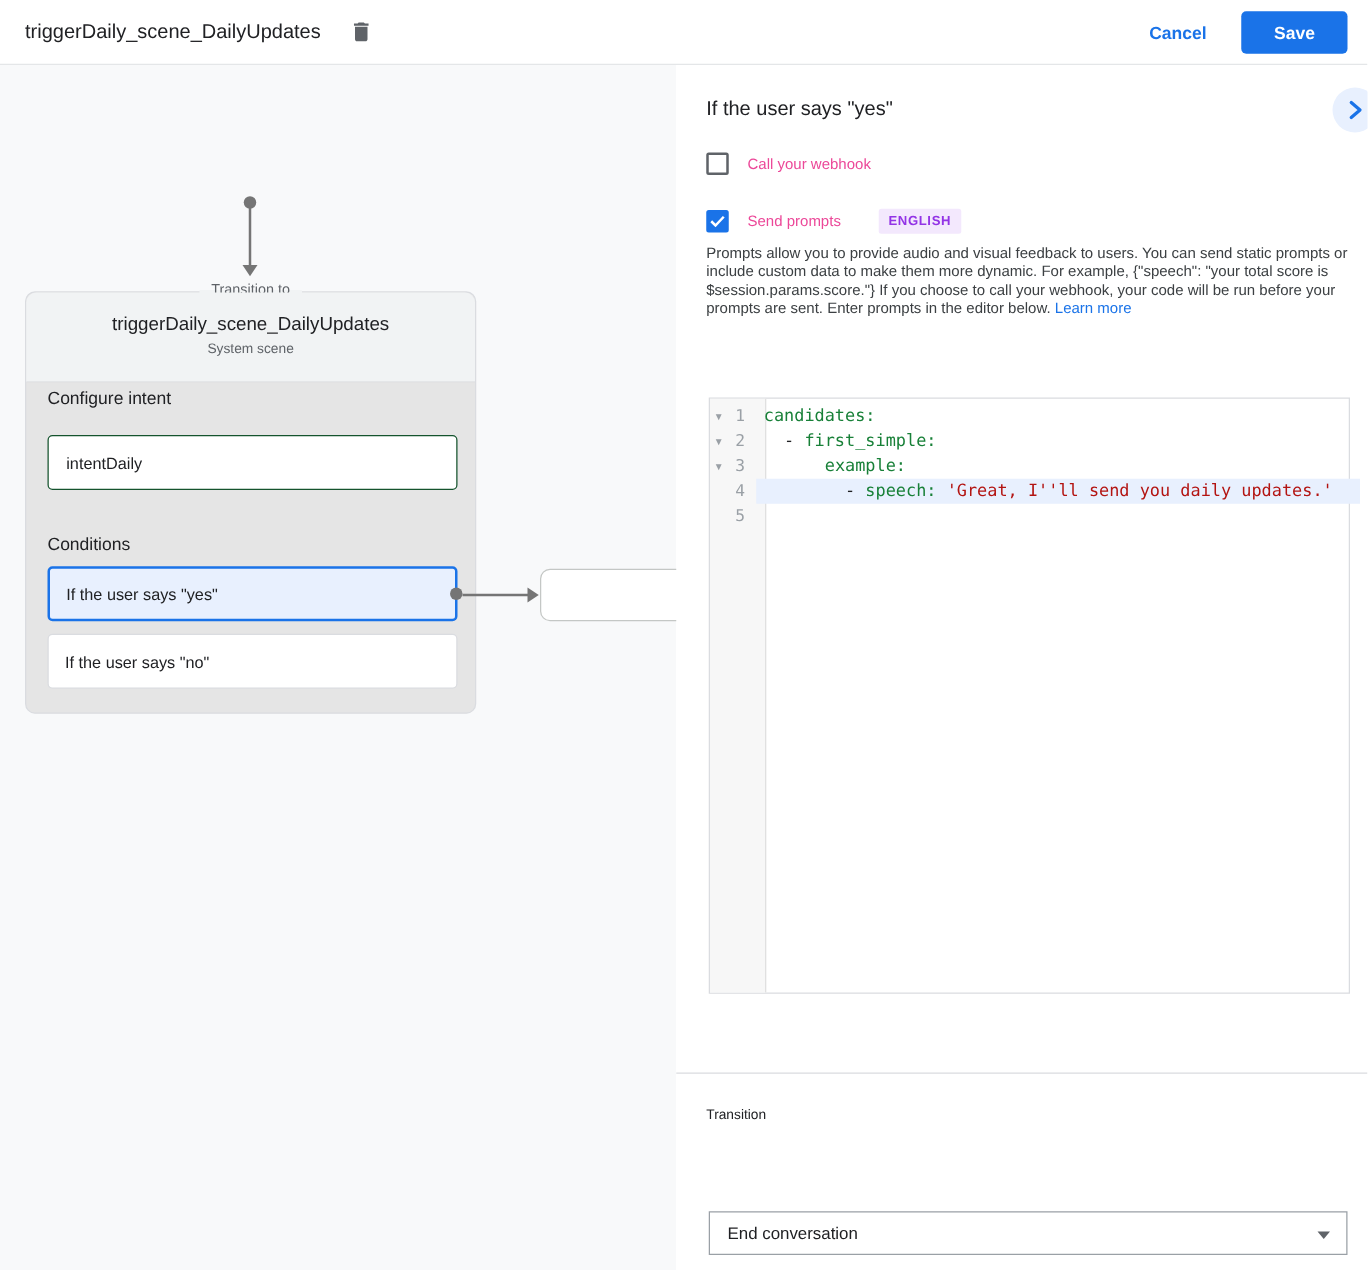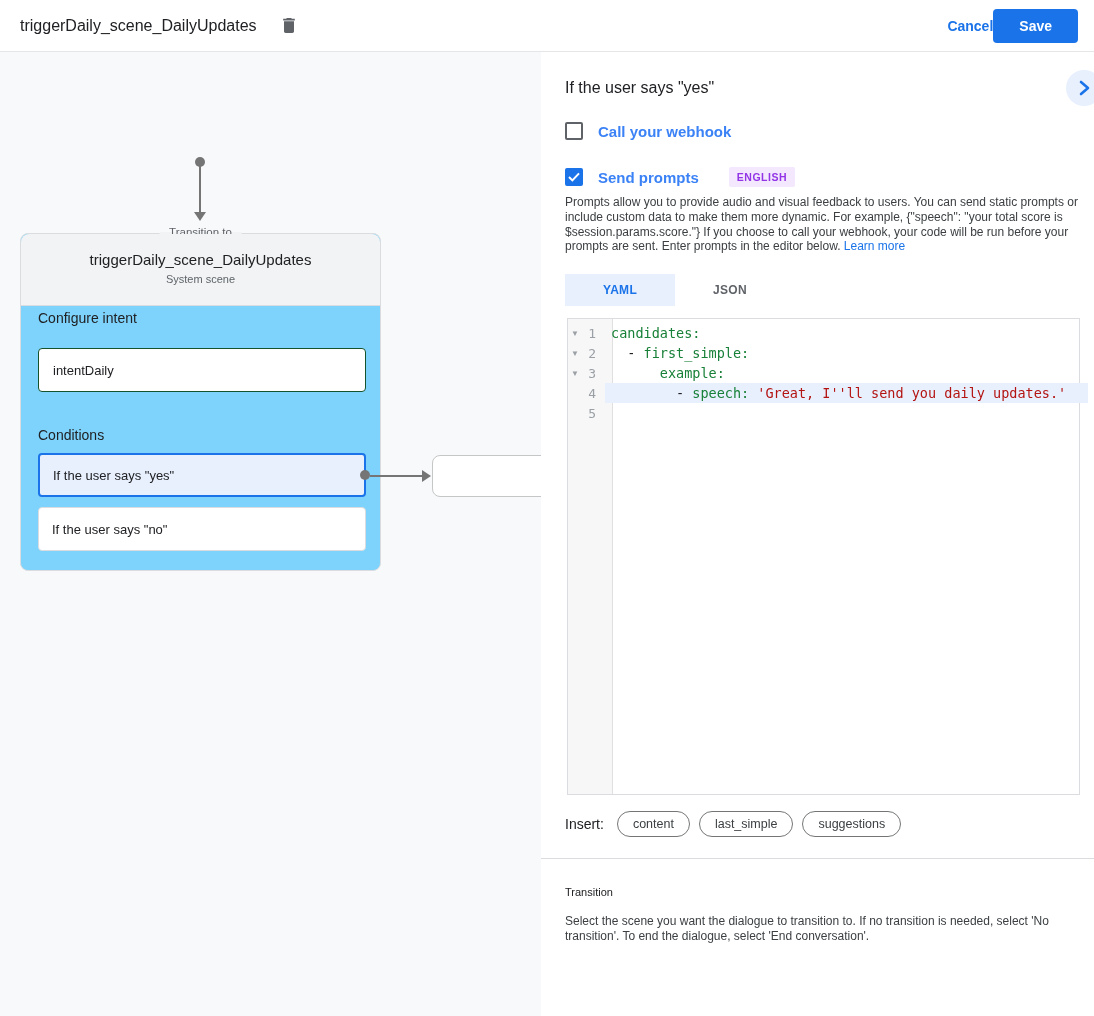--- a/index.html
+++ b/index.html
@@ -7,40 +7,40 @@
   body { font-family:"Liberation Sans","DejaVu Sans",sans-serif; color:#202124; background:#fff; }
   .app { position:relative; width:1094px; height:1016px; overflow:hidden; }
 
   
   .topbar { position:absolute; top:0; left:0; width:1094px; height:52px; background:#fff;
             border-bottom:1px solid #e4e6e8; display:flex; align-items:center; justify-content:space-between;
             padding:0 16px 0 20px; z-index:10; }
   .topbar-left { display:flex; align-items:center; gap:18px; }
   .page-title { font-size:16px; font-weight:400; color:#202124; }
   .icon-btn { background:none; border:none; cursor:pointer; display:flex; align-items:center; padding:4px; }
-  .topbar-right { display:flex; align-items:center; }
+  .topbar-right { display:flex; align-items:center; gap:28px; }
   .btn-cancel { background:none; border:none; color:var(--accent,#1a73e8); font-size:14px; font-weight:700;
                 font-family:inherit; cursor:pointer; }
   .btn-save { background:var(--accent,#1a73e8); color:#fff; border:none; border-radius:4px;
               padding:0 26px; height:34px; font-size:14px; font-weight:700; font-family:inherit; cursor:pointer; }
 
   
   .canvas { position:absolute; top:52px; left:0; width:541px; height:964px; background:#f8f9fa; z-index:1; }
   .legend { position:absolute; top:-8px; left:50%; transform:translateX(-50%); font-size:11.5px; color:#5f6368;
             padding:0 10px; white-space:nowrap; background:linear-gradient(180deg,#f8f9fa 50%,#ffffff 50%); }
   .legend.gray { background:linear-gradient(180deg,#f8f9fa 50%,#f1f3f4 50%); }
   .from-node { position:absolute; left:80px; top:27px; width:240px; height:79px; background:#fff;
                border:1px solid #dadce0; border-radius:8px; text-align:center; padding-top:22px; }
   .node-title { font-size:14px; color:#202124; }
   .node-sub { font-size:11px; color:#5f6368; margin-top:5px; }
   .v-dot { position:absolute; left:195px; top:105px; width:10px; height:10px; border-radius:50%; background:#757575; }
   .v-line { position:absolute; left:199px; top:112px; width:2px; height:48px; background:#757575; }
   .v-arrow { position:absolute; left:194px; top:160px; width:0; height:0;
              border-left:6px solid transparent; border-right:6px solid transparent; border-top:9px solid #757575; }
-  .to-card { position:absolute; left:20px; top:181px; width:361px; height:338px; background:#7dd3fc;
+  .to-card { position:absolute; left:20px; top:181px; width:361px; height:338px; background:#e5e5e5;
              border:1px solid #dadce0; border-radius:8px; }
   .card-header { position:absolute; top:0; left:0; right:0; height:72px; background:#f1f3f4;
                  border-bottom:1px solid #dadce0; border-radius:8px 8px 0 0; text-align:center; padding-top:17px; }
   .node-title.lg { font-size:15px; }
   .section-label { position:absolute; left:17px; font-size:14px; color:#202124; }
   .lbl-intent { top:76px; }
   .lbl-cond { top:193px; }
   .intent-box { position:absolute; left:17px; top:114px; width:328px; height:44px; background:#fff;
                 border:1px solid #14532d; border-radius:4px; display:flex; align-items:center;
                 padding-left:14px; font-size:13px; cursor:pointer; }
@@ -64,21 +64,21 @@
               background:var(--accent-soft,#e8f0fe); border:none; cursor:pointer;
               display:flex; align-items:center; justify-content:center; }
   .chk-row { position:absolute; left:24px; display:flex; align-items:center; gap:15px; }
   .row-webhook { top:70px; }
   .row-prompts { top:115px; }
   .checkbox { width:18px; height:18px; border:2px solid #5f6368; border-radius:2px; background:#fff;
               display:flex; align-items:center; justify-content:center; cursor:pointer; flex-shrink:0; }
   .checkbox svg { display:none; }
   .checkbox.checked { background:var(--accent,#1a73e8); border-color:var(--accent,#1a73e8); }
   .checkbox.checked svg { display:block; }
-  .chk-label { font-size:15px; font-weight:700; color:#3b82f6; }
+  .chk-label { font-size:12px; font-weight:400; color:#ec4899; }
   .badge { background:var(--badge-bg,#f3e8fd); color:var(--badge-text,#9334e6); font-size:10.5px; font-weight:700;
            letter-spacing:.5px; padding:4px 8px; border-radius:2px; margin-left:15px; }
   .desc { position:absolute; left:24px; top:143px; width:514px; font-size:12px; line-height:14.8px; color:#3c4043; }
   .link { color:var(--accent,#1a73e8); text-decoration:none; cursor:pointer; }
   .tabs { position:absolute; left:24px; top:222px; display:flex; }
   .tab { width:110px; height:32px; border:none; background:none; font-family:inherit; font-size:12px;
          font-weight:700; letter-spacing:.3px; color:#5f6368; cursor:pointer; }
   .tab.active { background:var(--accent-soft,#e8f0fe); color:var(--accent,#1a73e8); }
 
   .editor { position:absolute; left:26px; top:266px; width:513px; height:477px; background:#fff;
@@ -183,24 +183,20 @@
             <path d="M1 5 L4.4 8.4 L11 1.4" stroke="#fff" stroke-width="2"></path>
           </svg>
       </div>
       <span class="chk-label">Send prompts</span>
       <span class="badge">ENGLISH</span>
     </div>
 
     <p class="desc"><span>Prompts allow you to provide audio and visual feedback to users. You can send static prompts or include custom data to make them more dynamic. For example, {"speech": "your total score is $session.params.score."} If you choose to call your webhook, your code will be run before your prompts are sent. Enter prompts in the editor below.</span>
       <a class="link">Learn more</a></p>
 
-    <div class="tabs">
-        <button class="tab active">YAML</button>
-        <button class="tab">JSON</button>
-      </div>
 
     <div class="editor">
       <div class="gutter-bg"></div>
       <div class="ed-lines">
           <div class="ed-row">
             <span class="fold">▼</span>
             <span class="lnum">1</span>
             <span class="codeln"><span class="tk-key">candidates:</span></span>
           </div>
           <div class="ed-row">
@@ -219,25 +215,22 @@
             <span class="codeln hl"><span>        - </span><span class="tk-key">speech: </span><span class="tk-str">'Great, I''ll send you daily updates.'</span></span>
           </div>
           <div class="ed-row">
             <span class="fold"></span>
             <span class="lnum">5</span>
             <span class="codeln"></span>
           </div>
         </div>
     </div>
 
-    <div class="insert-row">
-      <span class="insert-label">Insert:</span>
-    <button class="chip">content</button>
-        <button class="chip">last_simple</button>
-        <button class="chip">suggestions</button>
-      </div>
 
     <div class="divider"></div>
     <h2 class="trans-title">Transition</h2>
-    <p class="trans-desc">Select the scene you want the dialogue to transition to. If no transition is needed, select 'No transition'. To end the dialogue, select 'End conversation'.</p>
+    <div class="select">
+      <span>End conversation</span>
+      <i class="caret"></i>
+    </div>
   </section>
 
 </div>
 
 </body></html>

